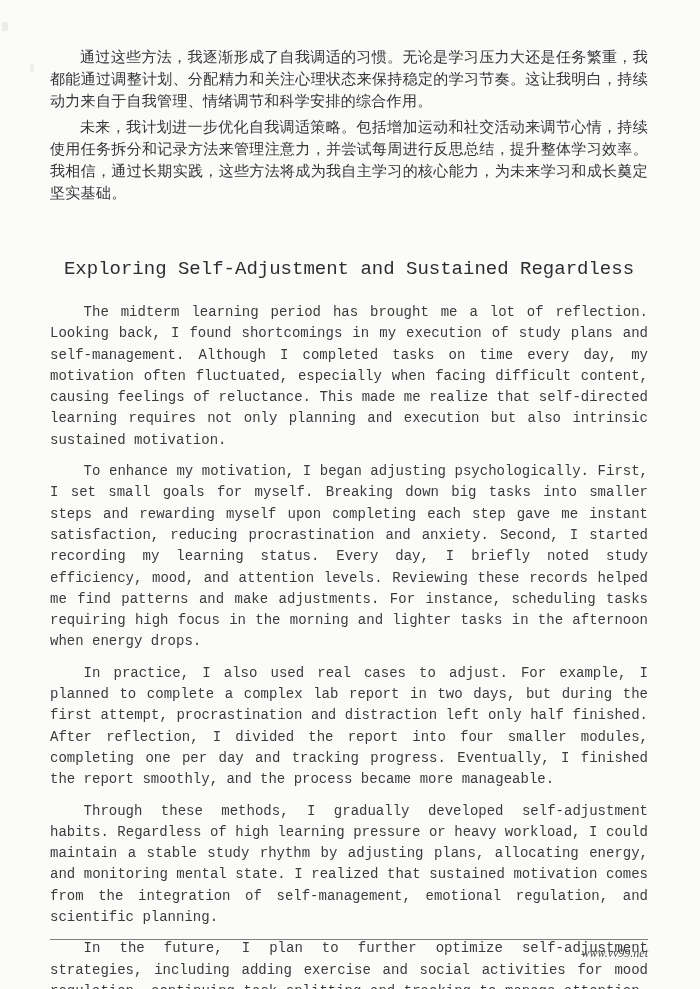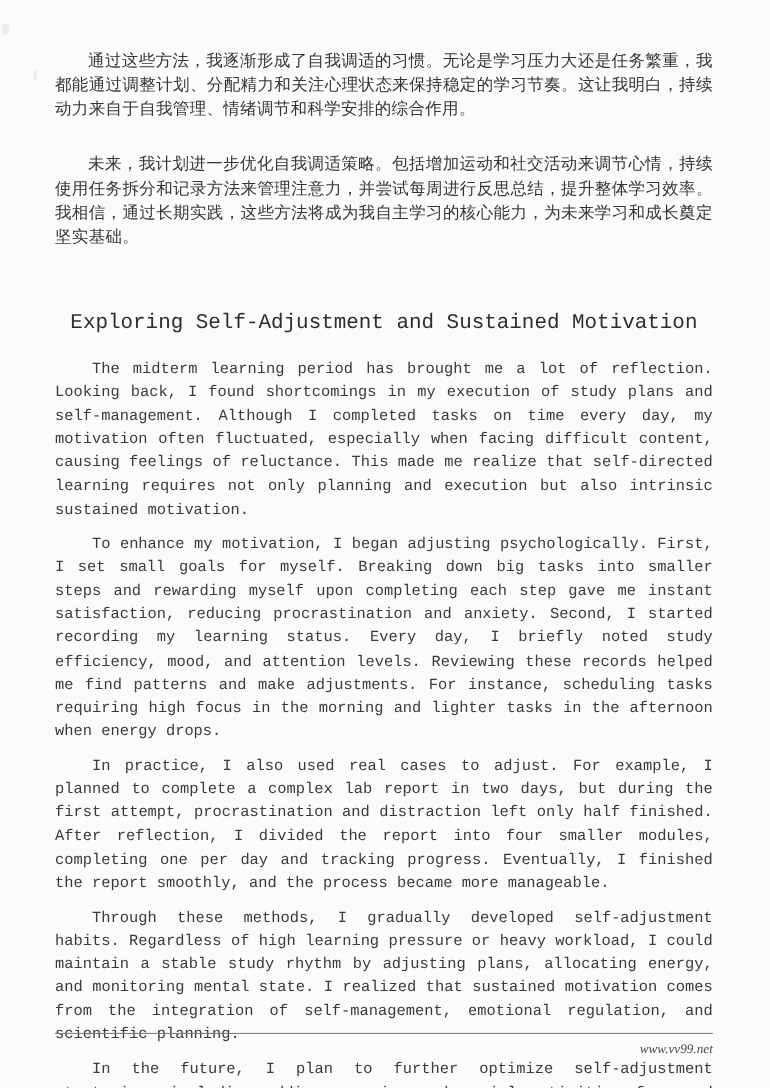--- a/index.html
+++ b/index.html
@@ -27,30 +27,30 @@
     top: 0;
     width: 598px;
     z-index: 2;
   }
   
   .cn-section {
     margin-top: 46px;
   }
   .cn-para {
     margin: 0;
-    font-family: Liberation Mono, monospace;
+    font-family: Liberation Serif, serif;
     font-size: 15px;
     line-height: 22px;
     color: #353535;
     text-align: justify;
     text-indent: 2em;
     letter-spacing: 0.3px;
   }
   .cn-para + .cn-para {
-    margin-top: 28px;
+    margin-top: 4px;
   }
   
   .essay-title {
     margin: 50px 0 0 0;
     font-family: "Liberation Mono", "DejaVu Sans Mono", monospace;
     font-weight: normal;
     font-size: 19px;
     line-height: 30px;
     color: #2d2d2d;
     text-align: center;
@@ -136,21 +136,21 @@
   <div class="speck-b"></div>
 
 
   <div class="content">
 
     <div class="cn-section">
       <p class="cn-para">通过这些方法，我逐渐形成了自我调适的习惯。无论是学习压力大还是任务繁重，我都能通过调整计划、分配精力和关注心理状态来保持稳定的学习节奏。这让我明白，持续动力来自于自我管理、情绪调节和科学安排的综合作用。</p>
       <p class="cn-para">未来，我计划进一步优化自我调适策略。包括增加运动和社交活动来调节心情，持续使用任务拆分和记录方法来管理注意力，并尝试每周进行反思总结，提升整体学习效率。我相信，通过长期实践，这些方法将成为我自主学习的核心能力，为未来学习和成长奠定坚实基础。</p>
     </div>
 
-    <h1 class="essay-title">Exploring Self-Adjustment and Sustained Motivation</h1>
+    <h1 class="essay-title">Exploring Self-Adjustment and Sustained Regardless</h1>
 
     <div class="en-section">
       <p class="en-para">The midterm learning period has brought me a lot of reflection. Looking back, I found shortcomings in my execution of study plans and self-management. Although I completed tasks on time every day, my motivation often fluctuated, especially when facing difficult content, causing feelings of reluctance. This made me realize that self-directed learning requires not only planning and execution but also intrinsic sustained motivation.</p>
       <p class="en-para">To enhance my motivation, I began adjusting psychologically. First, I set small goals for myself. Breaking down big tasks into smaller steps and rewarding myself upon completing each step gave me instant satisfaction, reducing procrastination and anxiety. Second, I started recording my learning status. Every day, I briefly noted study efficiency, mood, and attention levels. Reviewing these records helped me find patterns and make adjustments. For instance, scheduling tasks requiring high focus in the morning and lighter tasks in the afternoon when energy drops.</p>
       <p class="en-para">In practice, I also used real cases to adjust. For example, I planned to complete a complex lab report in two days, but during the first attempt, procrastination and distraction left only half finished. After reflection, I divided the report into four smaller modules, completing one per day and tracking progress. Eventually, I finished the report smoothly, and the process became more manageable.</p>
       <p class="en-para">Through these methods, I gradually developed self-adjustment habits. Regardless of high learning pressure or heavy workload, I could maintain a stable study rhythm by adjusting plans, allocating energy, and monitoring mental state. I realized that sustained motivation comes from the integration of self-management, emotional regulation, and scientific planning.</p>
       <p class="en-para">In the future, I plan to further optimize self-adjustment strategies, including adding exercise and social activities for mood regulation, continuing task splitting and tracking to manage attention, and conducting weekly reflections to improve overall efficiency. I believe that through long-term practice, these methods will become core skills for my self-directed learning, laying a solid foundation for</p>
     </div>
 
   </div>

